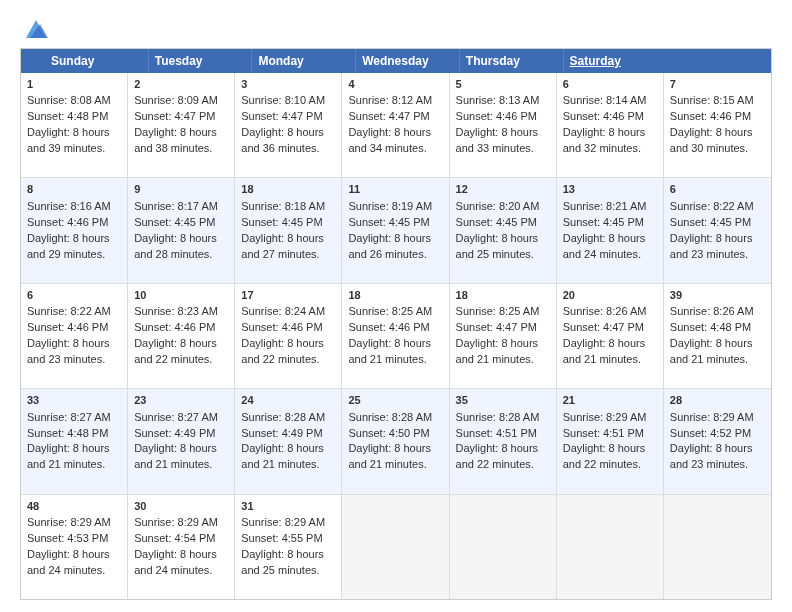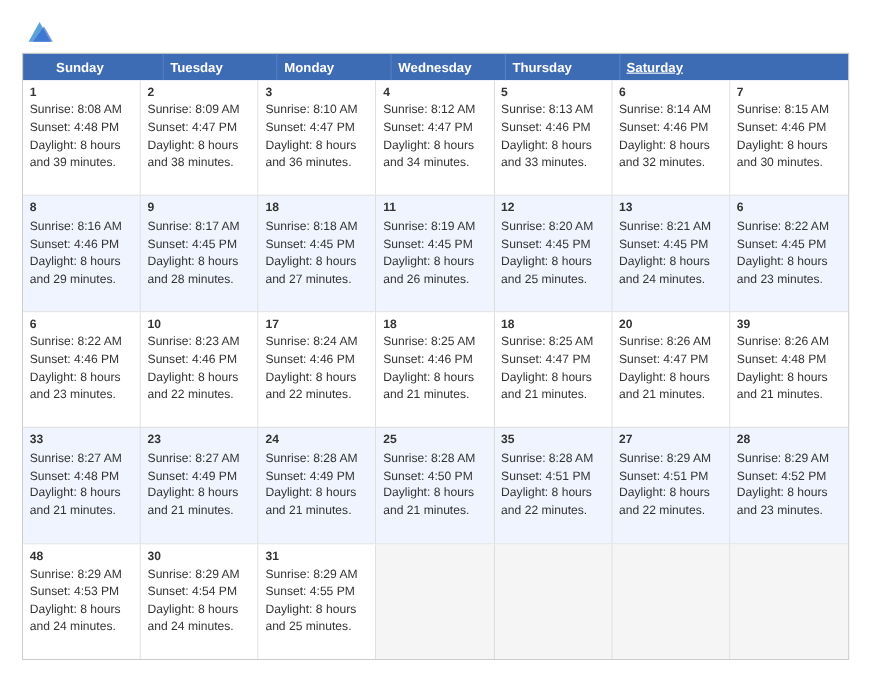--- a/index.html
+++ b/index.html
@@ -169,21 +169,21 @@
           <div class="cal-cell"><span class="day-num">18</span><span class="cell-text">Sunrise: 8:25 AM<br>Sunset: 4:47 PM<br>Daylight: 8 hours and 21 minutes.</span></div>
           <div class="cal-cell"><span class="day-num">20</span><span class="cell-text">Sunrise: 8:26 AM<br>Sunset: 4:47 PM<br>Daylight: 8 hours and 21 minutes.</span></div>
           <div class="cal-cell"><span class="day-num">39</span><span class="cell-text">Sunrise: 8:26 AM<br>Sunset: 4:48 PM<br>Daylight: 8 hours and 21 minutes.</span></div>
         </div>
         <div class="cal-row">
           <div class="cal-cell alt-row"><span class="day-num">33</span><span class="cell-text">Sunrise: 8:27 AM<br>Sunset: 4:48 PM<br>Daylight: 8 hours and 21 minutes.</span></div>
           <div class="cal-cell alt-row"><span class="day-num">23</span><span class="cell-text">Sunrise: 8:27 AM<br>Sunset: 4:49 PM<br>Daylight: 8 hours and 21 minutes.</span></div>
           <div class="cal-cell alt-row"><span class="day-num">24</span><span class="cell-text">Sunrise: 8:28 AM<br>Sunset: 4:49 PM<br>Daylight: 8 hours and 21 minutes.</span></div>
           <div class="cal-cell alt-row"><span class="day-num">25</span><span class="cell-text">Sunrise: 8:28 AM<br>Sunset: 4:50 PM<br>Daylight: 8 hours and 21 minutes.</span></div>
           <div class="cal-cell alt-row"><span class="day-num">35</span><span class="cell-text">Sunrise: 8:28 AM<br>Sunset: 4:51 PM<br>Daylight: 8 hours and 22 minutes.</span></div>
-          <div class="cal-cell alt-row"><span class="day-num">27</span><span class="cell-text">Sunrise: 8:29 AM<br>Sunset: 4:51 PM<br>Daylight: 8 hours and 22 minutes.</span></div>
+          <div class="cal-cell alt-row"><span class="day-num">21</span><span class="cell-text">Sunrise: 8:29 AM<br>Sunset: 4:51 PM<br>Daylight: 8 hours and 22 minutes.</span></div>
           <div class="cal-cell alt-row"><span class="day-num">28</span><span class="cell-text">Sunrise: 8:29 AM<br>Sunset: 4:52 PM<br>Daylight: 8 hours and 23 minutes.</span></div>
         </div>
         <div class="cal-row">
           <div class="cal-cell"><span class="day-num">48</span><span class="cell-text">Sunrise: 8:29 AM<br>Sunset: 4:53 PM<br>Daylight: 8 hours and 24 minutes.</span></div>
           <div class="cal-cell"><span class="day-num">30</span><span class="cell-text">Sunrise: 8:29 AM<br>Sunset: 4:54 PM<br>Daylight: 8 hours and 24 minutes.</span></div>
           <div class="cal-cell"><span class="day-num">31</span><span class="cell-text">Sunrise: 8:29 AM<br>Sunset: 4:55 PM<br>Daylight: 8 hours and 25 minutes.</span></div>
           <div class="cal-cell empty"></div>
           <div class="cal-cell empty"></div>
           <div class="cal-cell empty"></div>
           <div class="cal-cell empty"></div>

